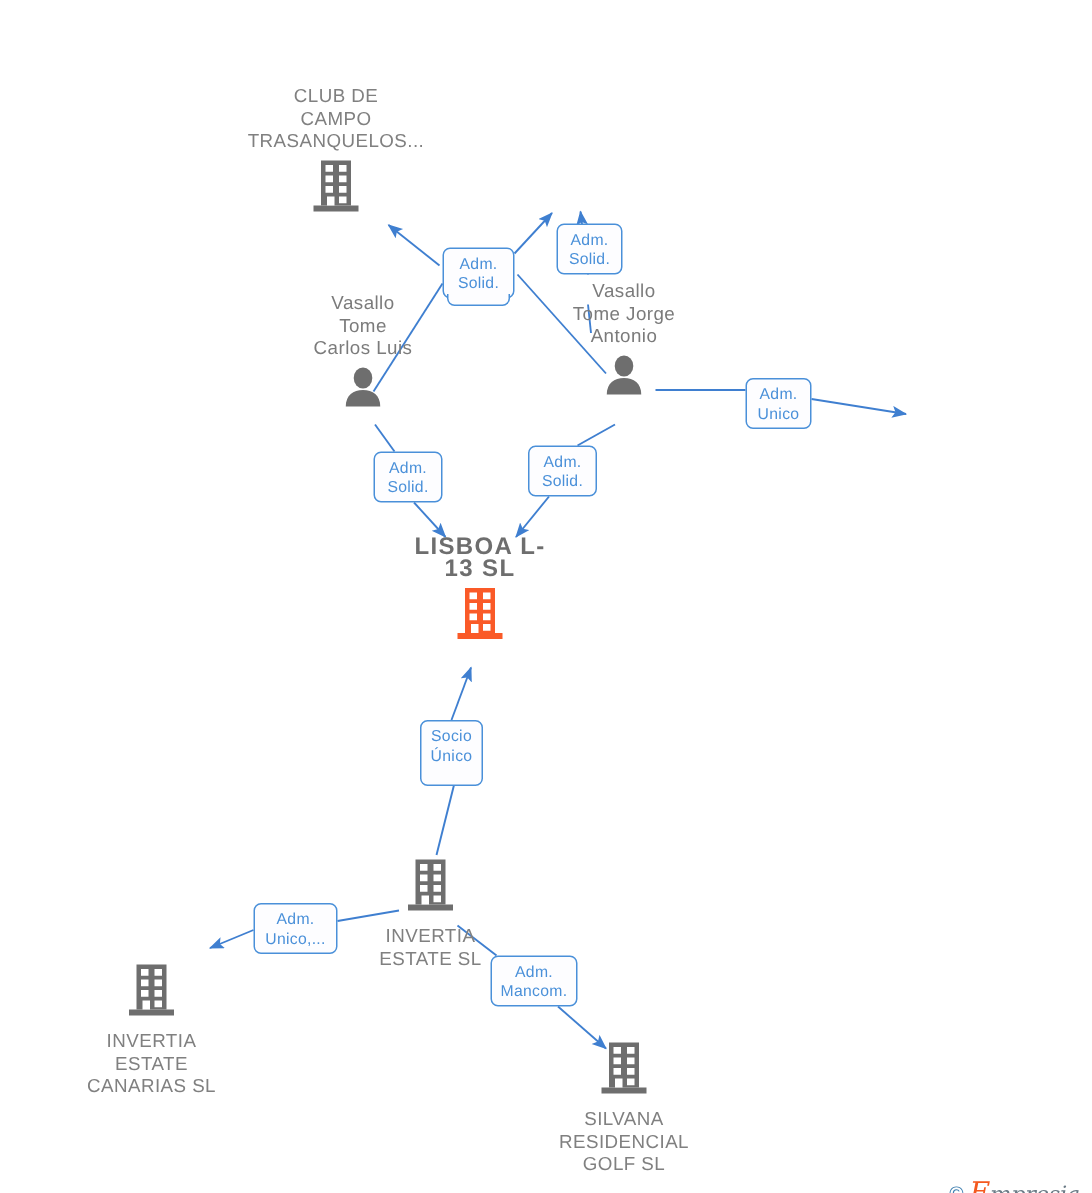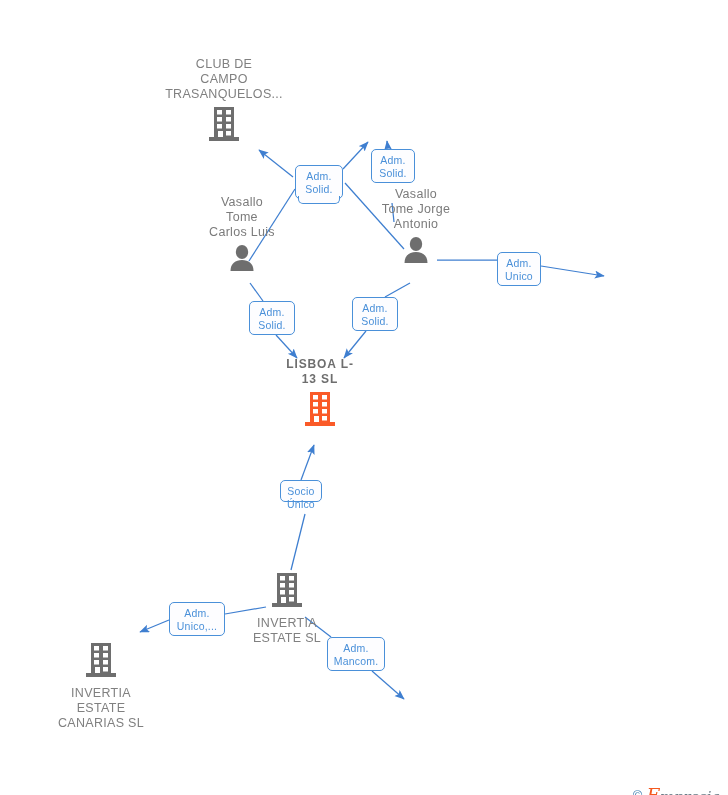--- a/index.html
+++ b/index.html
@@ -43,21 +43,21 @@
     color: #808080;
     letter-spacing: 0.3px;
     white-space: pre-line;
   }
   .node.company .caption { color: #808080; }
   .node.person  .caption { color: #7b7b7b; }
   .node.focus   .caption {
     color: #6e6e6e;
     font-weight: bold;
     letter-spacing: 0.9px;
-    font-size: 12px;
+    font-size: 16px;
   }
   
   .node.above .caption { margin-bottom: 3px; }
   .node.below .caption { margin-top: 3px; }
 
   .relbox {
     position: absolute;
     box-sizing: border-box;
     border: 1.3px solid #4a90d9;
     border-radius: 5px;
@@ -267,37 +267,60 @@
           <rect x="11" y="26" width="5" height="6"></rect>
             <rect x="19" y="26" width="5" height="4.5"></rect>
         </g>
       </svg>
     </span>
     <span class="caption">INVERTIA
 ESTATE
 CANARIAS  SL</span>
   </div>
 
+  <div class="node company below" style="left:416px; top:676px;">
+    <span class="ico">
+      <svg width="34" height="38" viewBox="0 0 34 38" xmlns="http://www.w3.org/2000/svg">
+        <g fill="#6e6e6e">
+          <rect x="7" y="2" width="20" height="30"></rect>
+          <rect x="2" y="32" width="30" height="4"></rect>
+        </g>
+        <g fill="#ffffff">
+          <rect x="10" y="5" width="5" height="4.5"></rect>
+            <rect x="19" y="5" width="5" height="4.5"></rect>
+          <rect x="10" y="12" width="5" height="4.5"></rect>
+            <rect x="19" y="12" width="5" height="4.5"></rect>
+          <rect x="10" y="19" width="5" height="4.5"></rect>
+            <rect x="19" y="19" width="5" height="4.5"></rect>
+          <rect x="11" y="26" width="5" height="6"></rect>
+            <rect x="19" y="26" width="5" height="4.5"></rect>
+        </g>
+      </svg>
+    </span>
+    <span class="caption">SILVANA
+RESIDENCIAL
+GOLF  SL</span>
+  </div>
 
   <div class="relbox stacked" style="left:295px; top:148px; width:48px; height:34px;">Adm.
 Solid.</div>
 
   <div class="relbox" style="left:371px; top:132px; width:44px; height:34px;">Adm.
 Solid.</div>
 
   <div class="relbox" style="left:497px; top:235px; width:44px; height:34px;">Adm.
 Unico</div>
 
   <div class="relbox" style="left:249px; top:284px; width:46px; height:34px;">Adm.
 Solid.</div>
 
   <div class="relbox" style="left:352px; top:280px; width:46px; height:34px;">Adm.
 Solid.</div>
 
-  <div class="relbox" style="left:280px; top:463px; width:42px; height:22px;">Socio
+  <div class="relbox" style="left:280px; top:463px; width:42px; height:44px;">Socio
 Único</div>
 
   <div class="relbox" style="left:169px; top:585px; width:56px; height:34px;">Adm.
 Unico,...</div>
 
   <div class="relbox" style="left:327px; top:620px; width:58px; height:34px;">Adm.
 Mancom.</div>
 
   <div class="watermark">
     <span class="copy">©</span>

